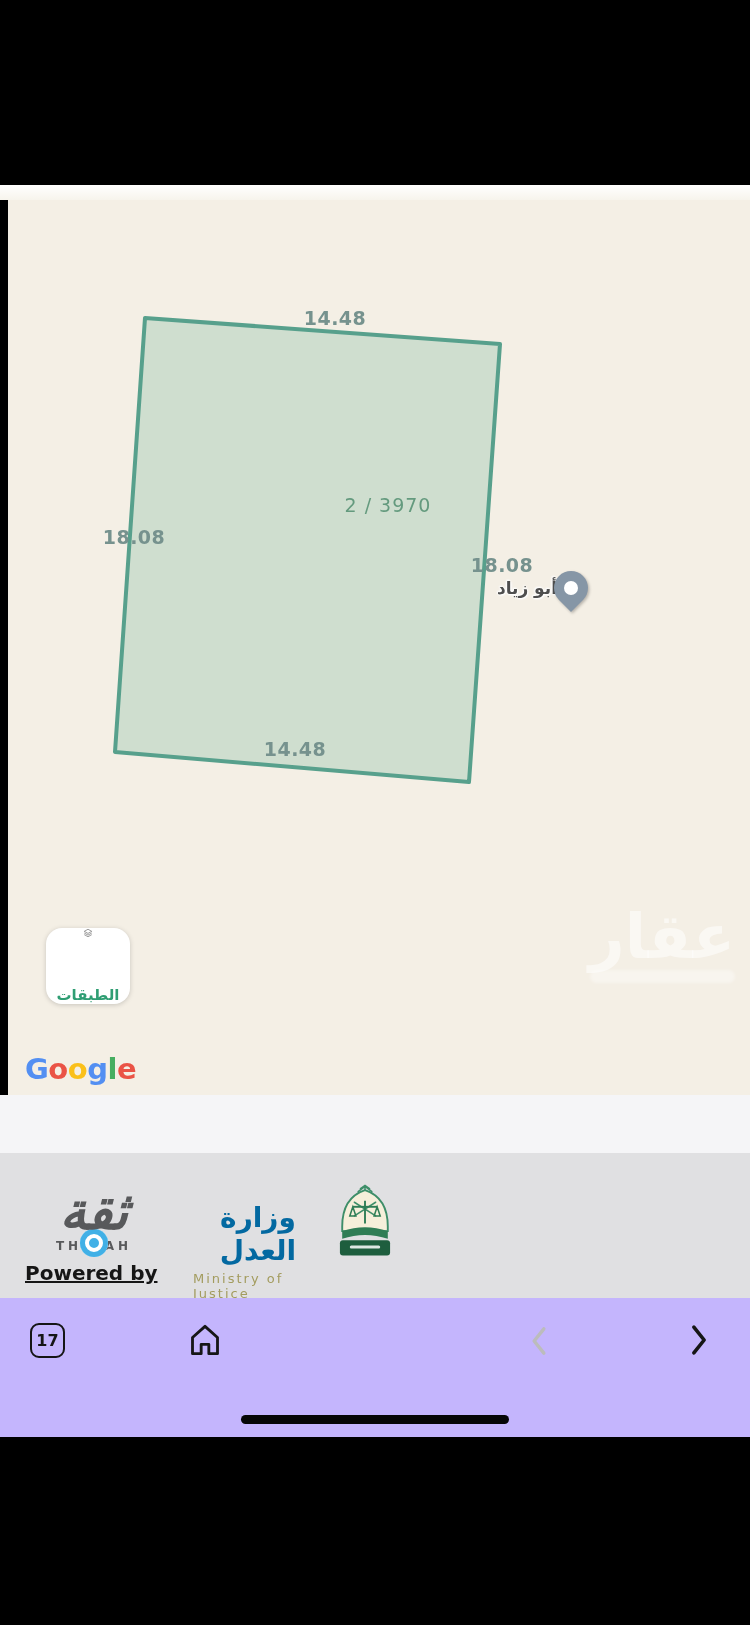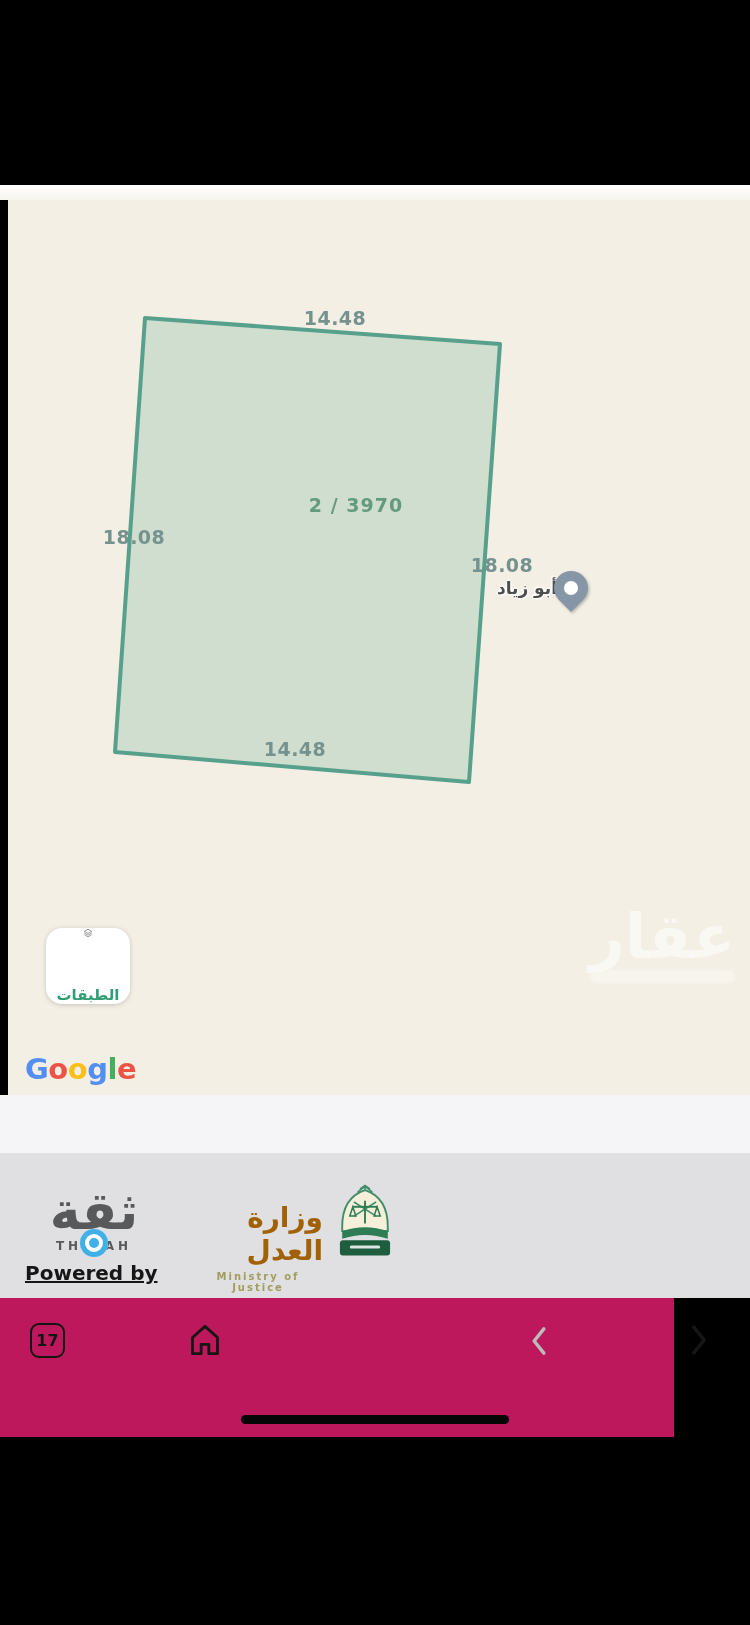--- a/index.html
+++ b/index.html
@@ -5,44 +5,44 @@
   html,body{margin:0;padding:0;background:#000;}
   .screen{position:relative;width:750px;height:1625px;overflow:hidden;background:#000;
           font-family:"DejaVu Sans","Liberation Sans",sans-serif;}
   .abs{position:absolute;}
   
   .top-black{left:0;top:0;width:750px;height:185px;background:#000;}
   .white-strip{left:0;top:185px;width:750px;height:15px;background:linear-gradient(#ffffff,#f7f4ec);}
   
   .map{left:8px;top:200px;width:750px;height:895px;background:#f4efe5;}
   .dim-label{font-size:19px;font-weight:bold;color:#76928e;text-align:center;letter-spacing:.5px;}
-  .parcel-no{font-size:19px;font-weight:bold;color:#649a7e;text-align:center;letter-spacing:1px;}
+  .parcel-no{font-size:19px;font-weight:normal;color:#649a7e;text-align:center;letter-spacing:1px;margin-left:32px;}
   .pin{width:34px;height:34px;background:#8696a6;border-radius:50% 50% 50% 0;
        transform:rotate(-45deg);box-shadow:0 2px 3px rgba(0,0,0,.25);}
   .pin-inner{position:absolute;left:10px;top:10px;width:14px;height:14px;border-radius:50%;background:#fff;}
   .pin-label{font-size:17px;font-weight:bold;color:#4e4e4e;direction:rtl;
              text-shadow:0 0 3px #fff,0 0 3px #fff,1px 1px 2px #fff,-1px -1px 2px #fff;}
   .layers-btn{width:84px;height:76px;background:#fff;border-radius:16px;
               box-shadow:0 1px 5px rgba(0,0,0,.18);display:flex;flex-direction:column;
               align-items:center;justify-content:center;gap:3px;}
   .layers-label{font-size:15px;font-weight:bold;color:#2f9e73;direction:rtl;}
   .watermark{font-size:62px;font-weight:bold;color:rgba(255,255,255,.55);direction:rtl;letter-spacing:2px;}
   .watermark-sub{width:145px;height:13px;border-radius:7px;background:rgba(255,255,255,.38);filter:blur(1.5px);}
   .google{font-size:29px;font-weight:bold;letter-spacing:-0.5px;opacity:.9;}
   
   .content-strip{left:0;top:1095px;width:750px;height:58px;background:#f5f5f7;}
   .footer{left:0;top:1153px;width:750px;height:145px;background:#e0e0e2;}
   .thiqah-ar{font-size:52px;line-height:56px;font-weight:bold;color:#58595b;text-align:center;direction:rtl;}
   .thiqah-dot{width:28px;height:28px;border-radius:50%;background:#41b0e6;box-shadow:inset 0 0 0 5px #41b0e6,inset 0 0 0 9px #ffffff;}
   .thiqah-latin{font-size:12px;font-weight:bold;letter-spacing:4px;color:#58595b;text-align:center;}
   .powered{font-size:20px;font-weight:bold;color:#161616;}
-  .moj-ar{font-size:28px;font-weight:bold;color:#a16207;direction:rtl;}
-  .moj-en{font-size:10px;font-weight:bold;letter-spacing:2px;color:#a39c5f;text-align:center;}
+  .moj-ar{font-size:28px;font-weight:bold;color:#0369a1;text-align:center;direction:rtl;}
+  .moj-en{font-size:13px;font-weight:normal;letter-spacing:2px;color:#a39c5f;text-align:left;}
   
-  .nav{left:0;top:1298px;width:674px;height:139px;background:#be185d;}
+  .nav{left:0;top:1298px;width:750px;height:139px;background:#c4b5fd;}
   .tabs-btn{left:30px;top:25px;width:35px;height:35px;border:2.5px solid #151515;border-radius:9px;
             box-sizing:border-box;display:flex;align-items:center;justify-content:center;}
   .tabs-count{font-size:16px;font-weight:600;color:#151515;}
   .home-indicator{left:241px;top:117px;width:268px;height:9px;border-radius:5px;background:#060606;}
   .bottom-black{left:0;top:1437px;width:750px;height:188px;background:#000;}
 </style>
 </head>
 <body>
 
 <div class="screen">
@@ -82,21 +82,21 @@
     <div class="abs google" style="left:17px;top:852px;"><span class="g-letter" style="color: rgb(66, 133, 244);">G</span><span class="g-letter" style="color: rgb(234, 67, 53);">o</span><span class="g-letter" style="color: rgb(251, 188, 5);">o</span><span class="g-letter" style="color: rgb(66, 133, 244);">g</span><span class="g-letter" style="color: rgb(52, 168, 83);">l</span><span class="g-letter" style="color: rgb(234, 67, 53);">e</span>
     </div>
   </div>
 
   <div class="abs content-strip"></div>
 
   <div class="abs footer">
 
     <div class="abs" style="left:48px;top:30px;width:92px;">
       <div class="abs thiqah-dot" style="left:32px;top:46px;"></div>
-      <div class="thiqah-ar" style="position:relative;">ثقة</div>
+      <div class="thiqah-ar" style="position:relative;font-style:italic;">ثقة</div>
       <div class="thiqah-latin">THIQAH</div>
     </div>
     <div class="abs powered" style="left:25px;top:108px;text-decoration:underline;">Powered by</div>
 
     <div class="abs" style="left:193px;top:48px;width:130px;">
       <div class="moj-ar">وزارة العدل</div>
       <div class="moj-en" style="margin-top:4px;">Ministry of Justice</div>
     </div>
 
     <svg class="abs" style="left:327px;top:29px;" width="76" height="80" viewBox="0 0 100 104">

